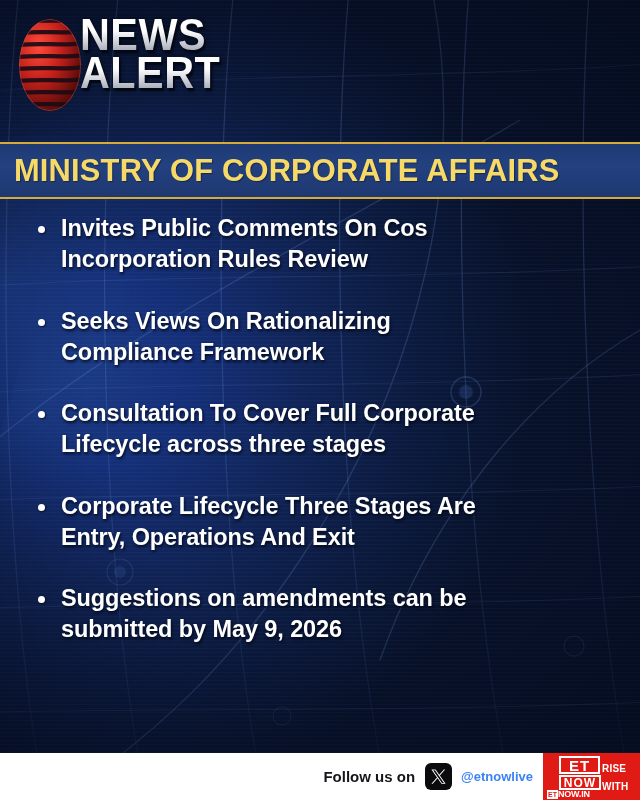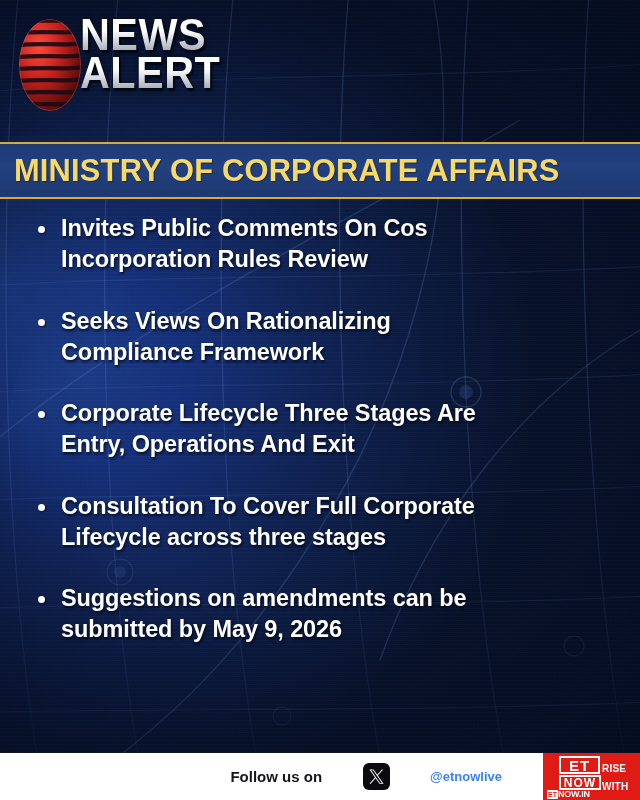--- a/index.html
+++ b/index.html
@@ -154,21 +154,20 @@
   .footer {
     position: absolute;
     left: 0;
     bottom: 0;
     width: 640px;
     height: 47px;
     background: #ffffff;
     display: flex;
     align-items: center;
     justify-content: flex-end;
-    gap: 31px;
   }
   .follow-text {
     font-family: "Liberation Sans", sans-serif;
     font-weight: 700;
     font-size: 15px;
     color: #15161a;
     margin-right: 10px;
   }
   .x-logo {
     width: 27px;
@@ -375,25 +374,25 @@
     <li class="bullet-item">
       <span class="bullet-dot"></span>
       <span class="bullet-text">Invites Public Comments On Cos Incorporation Rules Review</span>
     </li>
     <li class="bullet-item">
       <span class="bullet-dot"></span>
       <span class="bullet-text">Seeks Views On Rationalizing Compliance Framework</span>
     </li>
     <li class="bullet-item">
       <span class="bullet-dot"></span>
-      <span class="bullet-text">Corporate Lifecycle Three Stages Are Entry, Operations And Exit</span>
+      <span class="bullet-text">Consultation To Cover Full Corporate Lifecycle across three stages</span>
     </li>
     <li class="bullet-item">
       <span class="bullet-dot"></span>
-      <span class="bullet-text">Consultation To Cover Full Corporate Lifecycle across three stages</span>
+      <span class="bullet-text">Corporate Lifecycle Three Stages Are Entry, Operations And Exit</span>
     </li>
     <li class="bullet-item">
       <span class="bullet-dot"></span>
       <span class="bullet-text">Suggestions on amendments can be submitted by May 9, 2026</span>
     </li>
   </ul>
 
   <div class="footer">
 
     <span class="follow-text">Follow us on</span>

